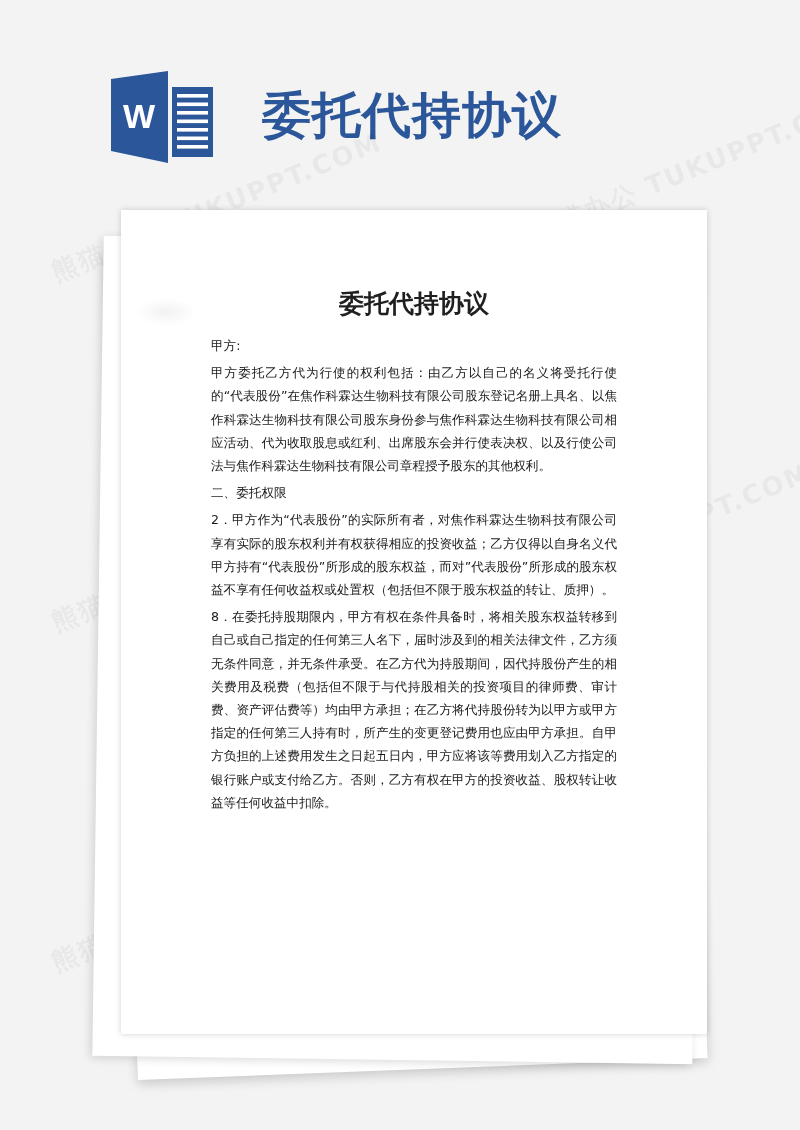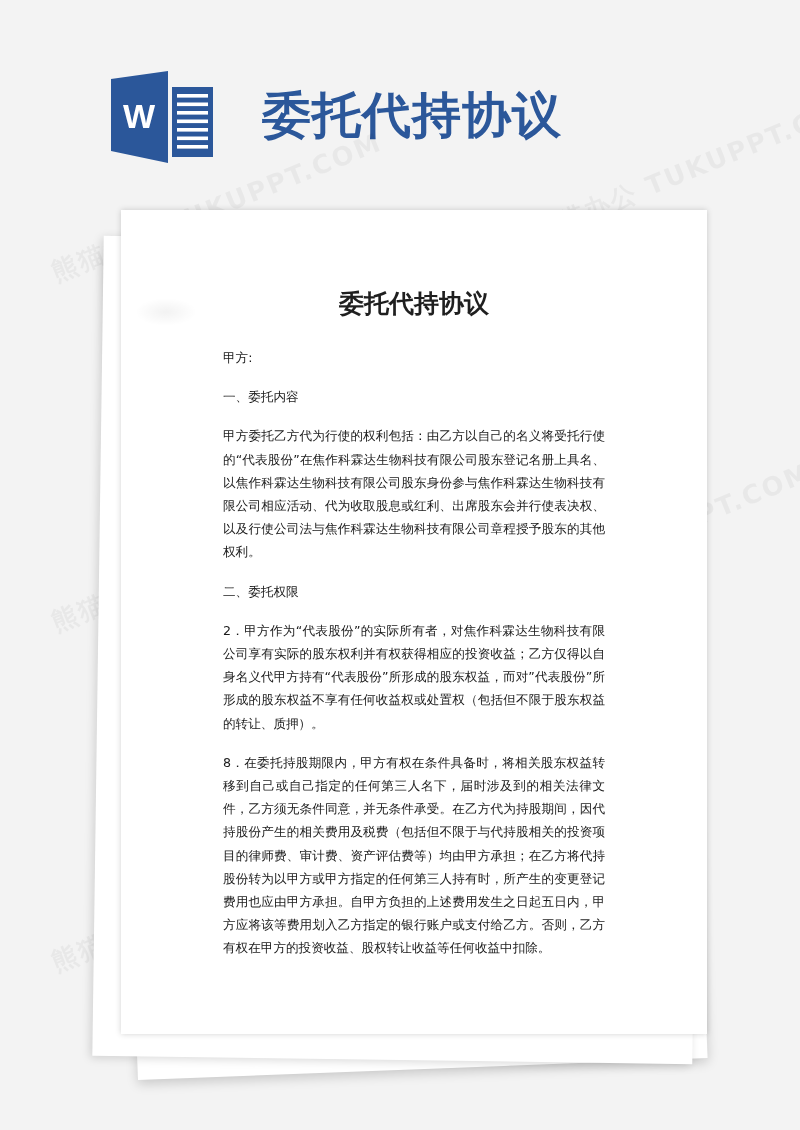--- a/index.html
+++ b/index.html
@@ -36,21 +36,21 @@
   }
   .doc-title {
     position: absolute; left: 0; top: 76px; width: 100%; text-align: center;
     font-size: 25px; font-weight: bold; color: #1f1f1f; line-height: 36px;
   }
   .doc-body {
     position: absolute; left: 86px; top: 120px; width: 414px;
     font-size: 12.6px; line-height: 23.2px; color: #1a1a1a;
     text-align: justify;
   }
-  .doc-body p { margin: 16px; }
+  .doc-body p { margin: 4px; }
   .faint-logo {
     position: absolute; left: 14px; top: 88px; width: 62px; height: 28px;
     background: radial-gradient(ellipse at center, rgba(0,0,0,0.05), rgba(0,0,0,0) 70%);
   }
 </style>
 </head>
 <body>
 
 <div class="header">
   <svg class="word-icon" viewBox="0 0 104 94">
@@ -77,19 +77,18 @@
 <div class="watermark" style="left:40px; top:880px;">熊猫办公 TUKUPPT.COM</div>
 
 <div class="page-back2"></div>
 <div class="page-back1"></div>
 
 <div class="page">
   <div class="faint-logo"></div>
   <div class="doc-title">委托代持协议</div>
   <div class="doc-body">
     <p>甲方:</p>
-    <p>一、委托内容</p>
     <p>甲方委托乙方代为行使的权利包括：由乙方以自己的名义将受托行使的“代表股份”在焦作科霖达生物科技有限公司股东登记名册上具名、以焦作科霖达生物科技有限公司股东身份参与焦作科霖达生物科技有限公司相应活动、代为收取股息或红利、出席股东会并行使表决权、以及行使公司法与焦作科霖达生物科技有限公司章程授予股东的其他权利。</p>
     <p>二、委托权限</p>
     <p>2．甲方作为“代表股份”的实际所有者，对焦作科霖达生物科技有限公司享有实际的股东权利并有权获得相应的投资收益；乙方仅得以自身名义代甲方持有“代表股份”所形成的股东权益，而对”代表股份”所形成的股东权益不享有任何收益权或处置权（包括但不限于股东权益的转让、质押）。</p>
     <p>8．在委托持股期限内，甲方有权在条件具备时，将相关股东权益转移到自己或自己指定的任何第三人名下，届时涉及到的相关法律文件，乙方须无条件同意，并无条件承受。在乙方代为持股期间，因代持股份产生的相关费用及税费（包括但不限于与代持股相关的投资项目的律师费、审计费、资产评估费等）均由甲方承担；在乙方将代持股份转为以甲方或甲方指定的任何第三人持有时，所产生的变更登记费用也应由甲方承担。自甲方负担的上述费用发生之日起五日内，甲方应将该等费用划入乙方指定的银行账户或支付给乙方。否则，乙方有权在甲方的投资收益、股权转让收益等任何收益中扣除。</p>
   </div>
 </div>
 
 </body></html>

